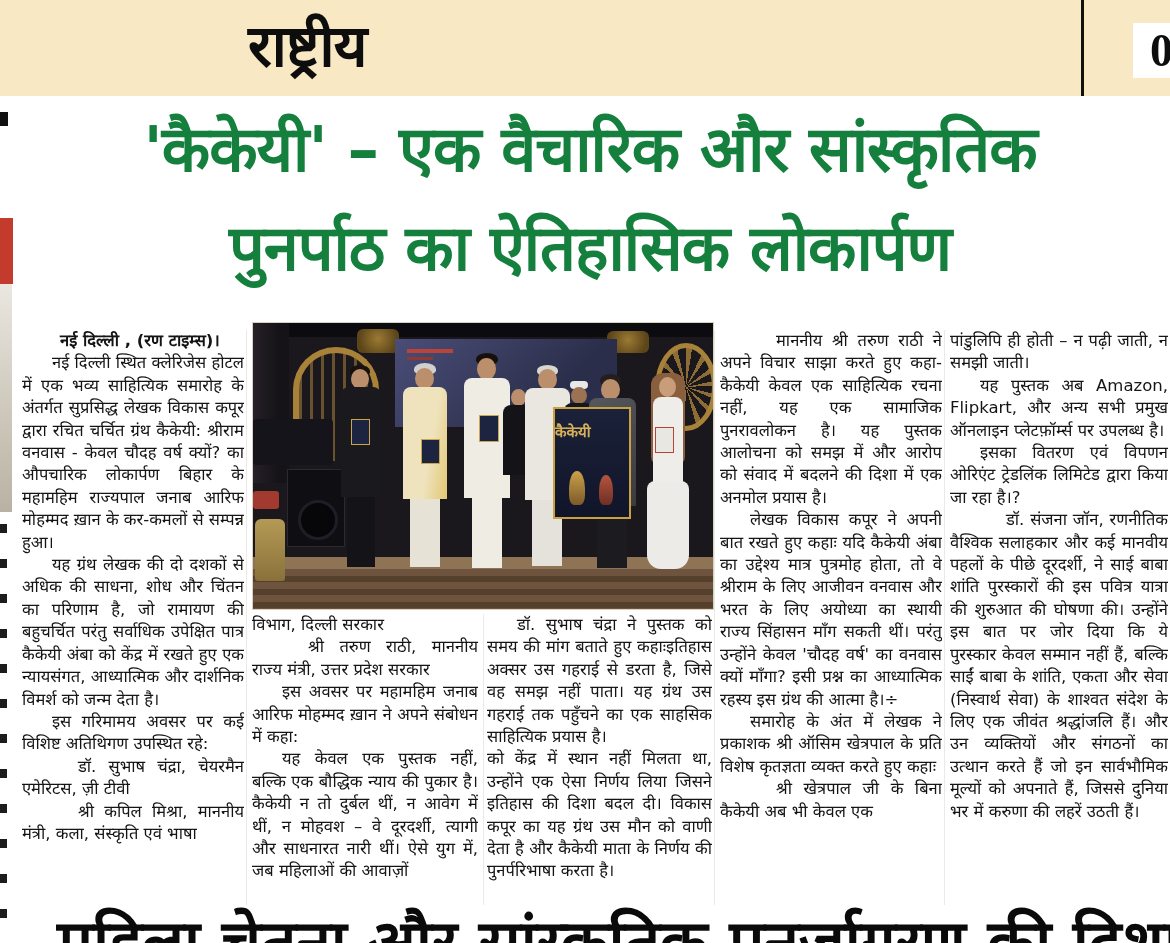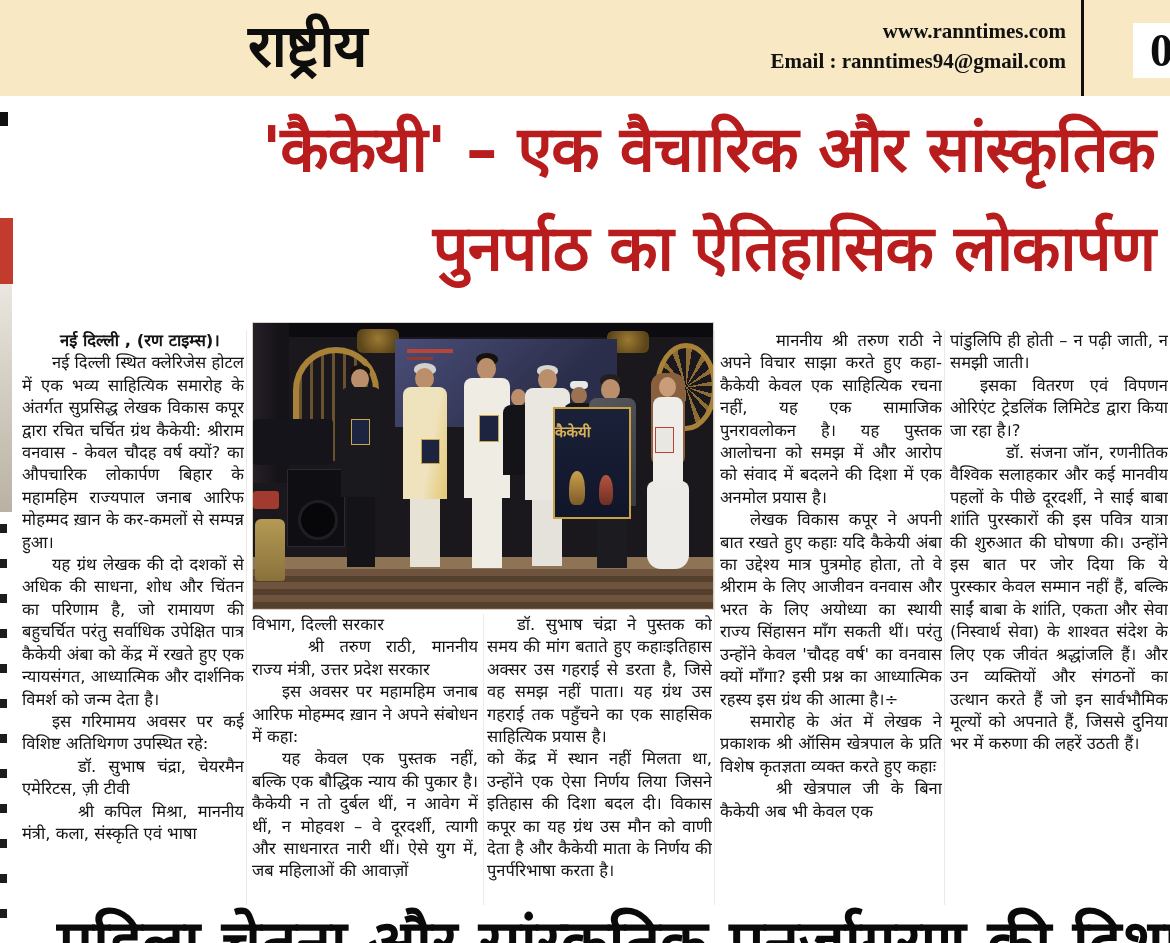--- a/index.html
+++ b/index.html
@@ -11,21 +11,21 @@
   .masthead{left:0;top:0;width:1170px;height:96px;background:#f8e8c3;}
   .section-title{left:248px;top:4px;font-size:58px;font-weight:800;color:#0d0d0d;letter-spacing:-1px;}
   .contact{right:104px;top:16px;text-align:right;font-family:"Liberation Serif","DejaVu Serif",serif;
            font-weight:700;font-size:21px;line-height:30px;color:#111;}
   .rule-v{left:1081px;top:0;width:3px;height:96px;background:#101010;}
   .pagenum-box{left:1090px;top:23px;width:80px;height:55px;background:#ffffff;display:flex;
                align-items:center;justify-content:center;font-family:"Liberation Serif","DejaVu Serif",serif;
                font-weight:700;font-size:46px;color:#0d0d0d;margin-left:43px;}
 
   
-  .headline{left:25px;top:100px;width:1130px;text-align:right;font-weight:800;color:#b91c1c;}
+  .headline{left:25px;top:100px;width:1130px;text-align:center;font-weight:800;color:#15803d;}
   .hl{font-size:63px;line-height:99px;letter-spacing:-1px;white-space:nowrap;}
 
   
   .col{font-size:16.5px;line-height:22.4px;text-align:justify;overflow:hidden;}
   .col p{margin:0;text-indent:30px;}
   .col p.lg{text-indent:56px;}
   .col p.dateline{font-weight:700;text-indent:38px;}
   .colrule{width:1px;background:#eceae3;}
 
   
@@ -62,24 +62,20 @@
   .next-headline{left:56px;top:906px;width:1114px;height:37px;overflow:hidden;
                  font-weight:800;font-size:62px;line-height:74px;white-space:nowrap;color:#0a0a0a;}
 </style>
 </head>
 <body>
 
 <div class="page">
 
   <div class="abs masthead">
     <div class="abs section-title">राष्ट्रीय</div>
-    <div class="abs contact">
-      <div>www.ranntimes.com</div>
-      <div>Email : ranntimes94@gmail.com</div>
-    </div>
     <div class="abs rule-v"></div>
     <div class="abs pagenum-box">08</div>
   </div>
 
   <div class="abs headline">
     <div class="hl">'कैकेयी' – एक वैचारिक और सांस्कृतिक</div>
     <div class="hl">पुनर्पाठ का ऐतिहासिक लोकार्पण</div>
   </div>
 
   <div class="abs gutter">
@@ -203,19 +199,20 @@
 
   <div class="abs col" style="left:720px;top:330px;width:222px;height:580px;">
     <p class="lg">माननीय श्री तरुण राठी ने अपने विचार साझा करते हुए कहा- कैकेयी केवल एक साहित्यिक रचना नहीं, यह एक सामाजिक पुनरावलोकन है। यह पुस्तक आलोचना को समझ में और आरोप को संवाद में बदलने की दिशा में एक अनमोल प्रयास है।</p>
     <p>लेखक विकास कपूर ने अपनी बात रखते हुए कहाः यदि कैकेयी अंबा का उद्देश्य मात्र पुत्रमोह होता, तो वे श्रीराम के लिए आजीवन वनवास और भरत के लिए अयोध्या का स्थायी राज्य सिंहासन माँग सकती थीं। परंतु उन्होंने केवल 'चौदह वर्ष' का वनवास क्यों माँगा? इसी प्रश्न का आध्यात्मिक रहस्य इस ग्रंथ की आत्मा है।÷</p>
     <p>समारोह के अंत में लेखक ने प्रकाशक श्री ऑसिम खेत्रपाल के प्रति विशेष कृतज्ञता व्यक्त करते हुए कहाः</p>
     <p class="lg">श्री खेत्रपाल जी के बिना कैकेयी अब भी केवल एक</p>
   </div>
 
   <div class="abs col" style="left:950px;top:330px;width:218px;height:580px;">
     <p style="text-indent:0;">पांडुलिपि ही होती – न पढ़ी जाती, न समझी जाती।</p>
+    <p>यह पुस्तक अब Amazon, Flipkart, और अन्य सभी प्रमुख ऑनलाइन प्लेटफ़ॉर्म्स पर उपलब्ध है।</p>
     <p>इसका वितरण एवं विपणन ओरिएंट ट्रेडलिंक लिमिटेड द्वारा किया जा रहा है।?</p>
     <p class="lg">डॉ. संजना जॉन, रणनीतिक वैश्विक सलाहकार और कई मानवीय पहलों के पीछे दूरदर्शी, ने साई बाबा शांति पुरस्कारों की इस पवित्र यात्रा की शुरुआत की घोषणा की। उन्होंने इस बात पर जोर दिया कि ये पुरस्कार केवल सम्मान नहीं हैं, बल्कि साईं बाबा के शांति, एकता और सेवा (निस्वार्थ सेवा) के शाश्वत संदेश के लिए एक जीवंत श्रद्धांजलि हैं। और उन व्यक्तियों और संगठनों का उत्थान करते हैं जो इन सार्वभौमिक मूल्यों को अपनाते हैं, जिससे दुनिया भर में करुणा की लहरें उठती हैं।</p>
   </div>
 
   <div class="abs next-headline">महिला चेतना और सांस्कृतिक पुनर्जागरण की दिशा में ऐतिहासिक पहल का स्वागत</div>
 
 </div>
 
 </body></html>

